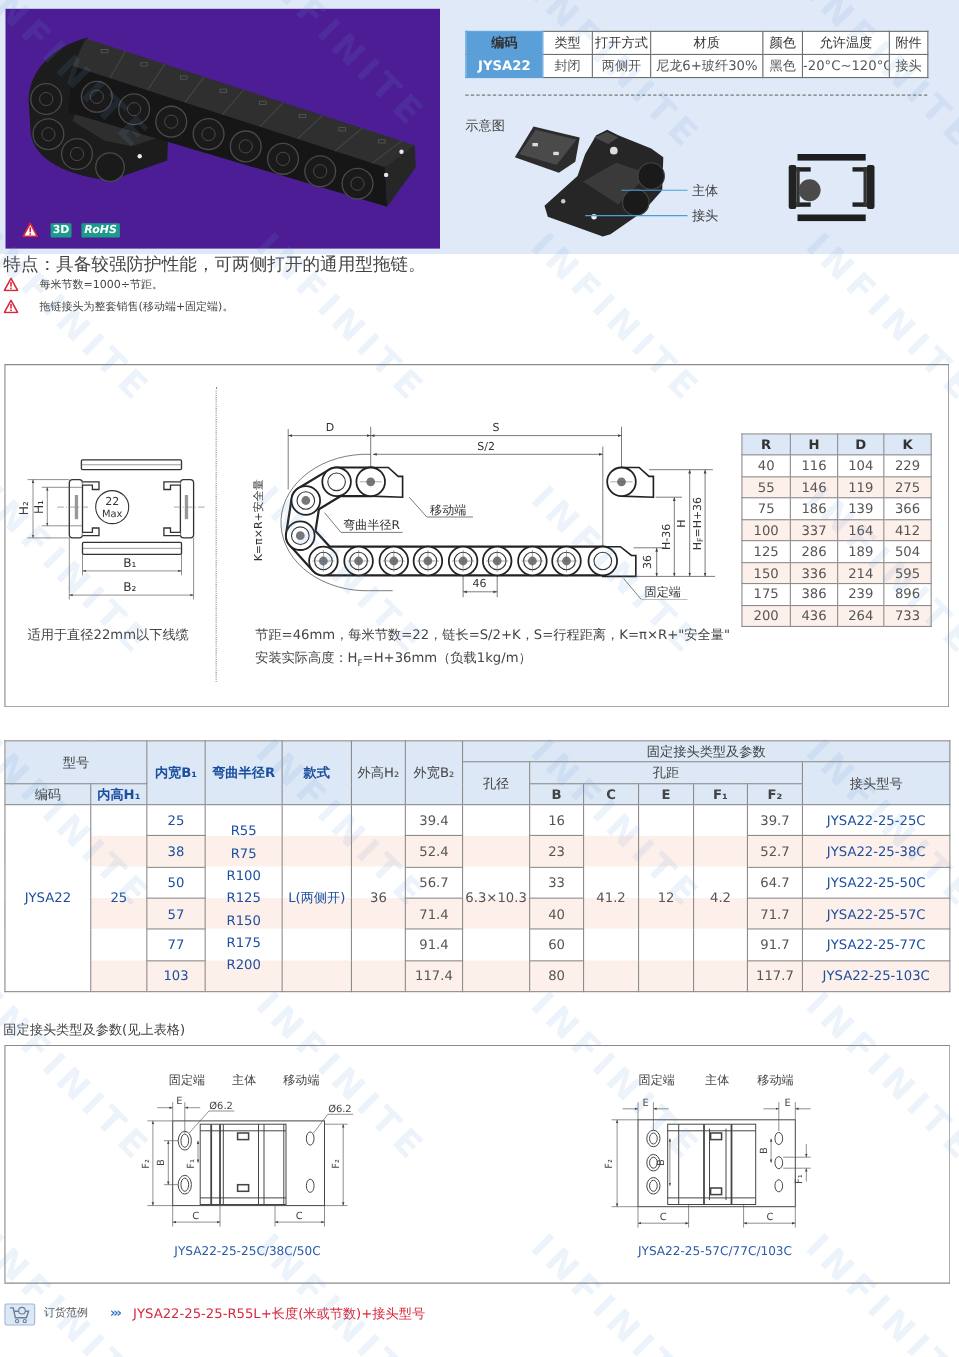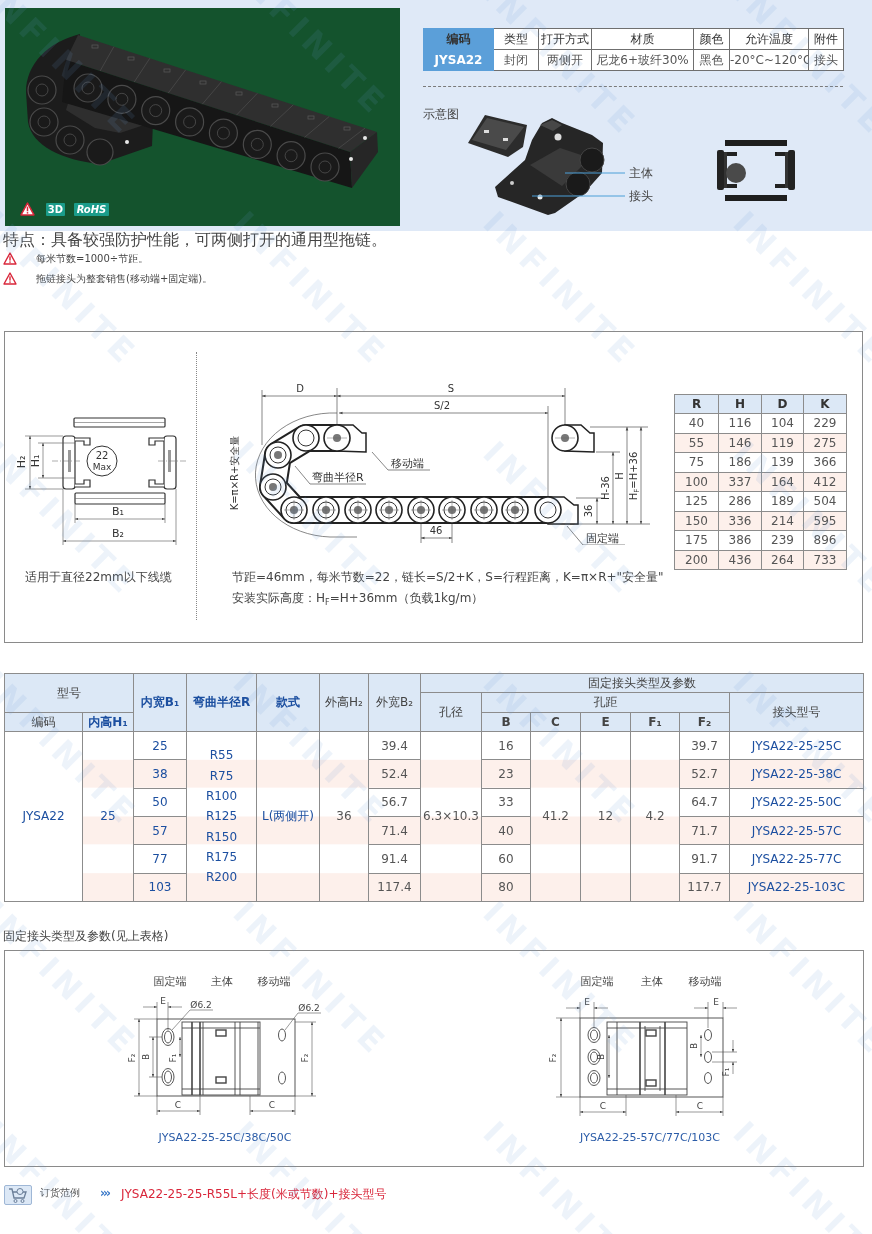--- a/index.html
+++ b/index.html
@@ -3,21 +3,21 @@
 <meta charset="utf-8">
 <style>
 *{box-sizing:border-box;margin:0;padding:0}
 html,body{width:872px;height:1234px}
 body{position:relative;background:#fff;overflow:hidden;font-family:"DejaVu Sans","Liberation Sans",sans-serif;color:#444;font-size:12px}
 .abs{position:absolute}
 svg text{font-family:"DejaVu Sans","Liberation Sans",sans-serif}
 
 
 .top-panel{left:0;top:0;width:872px;height:231px;background:#dfe9f7}
-.product-box{left:5px;top:8px;width:395px;height:218px;background:#14532d}
+.product-box{left:5px;top:8px;width:395px;height:218px;background:#4c1d95}
 .badge{position:absolute;top:195px;height:13px;background:#1b9c8a;color:#fff;font-weight:bold;font-size:10px;line-height:13px;text-align:center;border-radius:1px}
 .badge.three-d{left:41px;width:19px}
 .badge.rohs{left:69px;width:35px;font-style:italic}
 .spec-table{position:absolute;left:423px;top:28px;width:420px;border-collapse:collapse;table-layout:fixed;font-size:12px}
 .spec-table td{height:21px;text-align:center;border:1px solid #6f6f6f;background:#fff;color:#555;padding:0;white-space:nowrap;overflow:hidden}
 .spec-table tr.head td{color:#333}
 .spec-table td.code{background:#5b9fd9;color:#fff;font-weight:bold;border-color:#5b9fd9}
 .dash-line{left:423px;top:86px;width:420px;border-top:1px dashed #7a7a7a}
 .schem-title{left:423px;top:106px;font-size:12px;color:#444}
 .schem-label{font-size:12px;color:#444}

